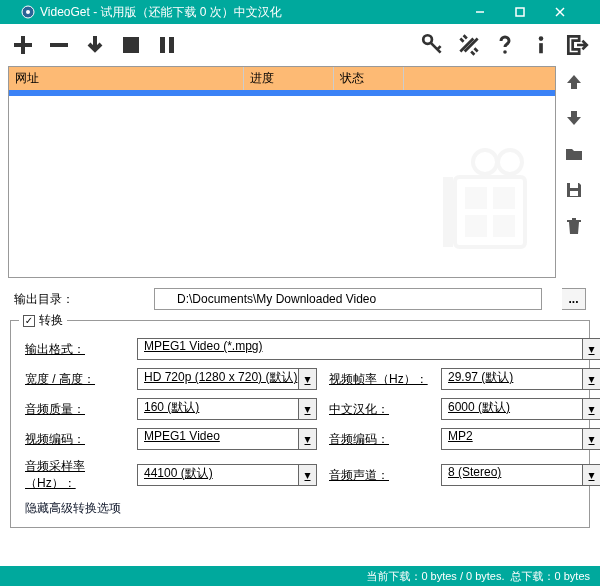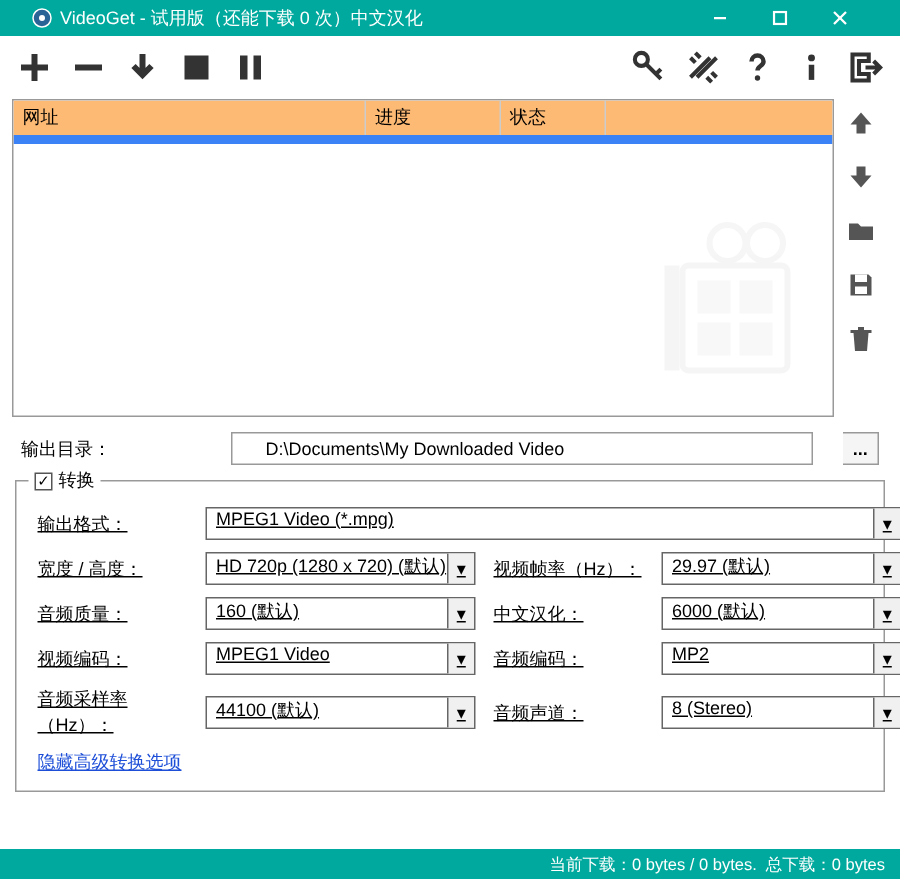--- a/index.html
+++ b/index.html
@@ -28,21 +28,21 @@
 .dots-btn { width: 24px; height: 22px; border: 1px solid #999; border-left: none; display: flex; align-items: center; justify-content: center; cursor: pointer; background: #f5f5f5; font-weight: bold; }
 .convert-box { margin: 4px 10px 0 10px; border: 1px solid #999; padding: 0 0 10px 0; position: relative; }
 .convert-legend { position: relative; top: -9px; left: 8px; background: #fff; padding: 0 4px; display: inline-flex; align-items: center; gap: 4px; }
 .chk { width: 12px; height: 12px; border: 1px solid #555; display: inline-flex; align-items: center; justify-content: center; font-size: 10px; color: #000; }
 .grid { display: grid; grid-template-columns: 100px 180px 100px 160px; gap: 8px 12px; padding: 0 14px; align-items: center; text-decoration: underline; }
 .grid-full { grid-column: 2 / 5; }
 .lbl { font-size: 12px; }
 .sel { border: 1px solid #666; height: 22px; display: flex; background: #fff; position: relative; }
 .sel-txt { flex: 1; padding: 0 6px; font-size: 12px; overflow: hidden; white-space: nowrap; }
 .sel-arr { width: 18px; height: 20px; border-left: 1px solid #666; display: flex; align-items: center; justify-content: center; background: #f0f0f0; }
-.link { color: #1d4ed8; text-decoration: underline; cursor: pointer; padding: 8px 0 0 14px; font-size: 12px; display: inline-block; }
+.link { color: #0f172a; cursor: pointer; padding: 8px 0 0 14px; font-size: 12px; display: inline-block; }
 .status { position: absolute; bottom: 0; left: 0; right: 0; background: #00a99d; color: #fff; height: 20px; display: flex; align-items: center; justify-content: flex-end; padding: 0 10px; font-size: 11px; gap: 6px; }
 svg { display: block; }
 </style>
 </head>
 <body>
 
 <div class="titlebar">
   <span class="titlebar-icon">
     <svg width="14" height="14" viewBox="0 0 14 14">
         <circle cx="7" cy="7" r="6" fill="#2a6496" stroke="#fff"></circle>

